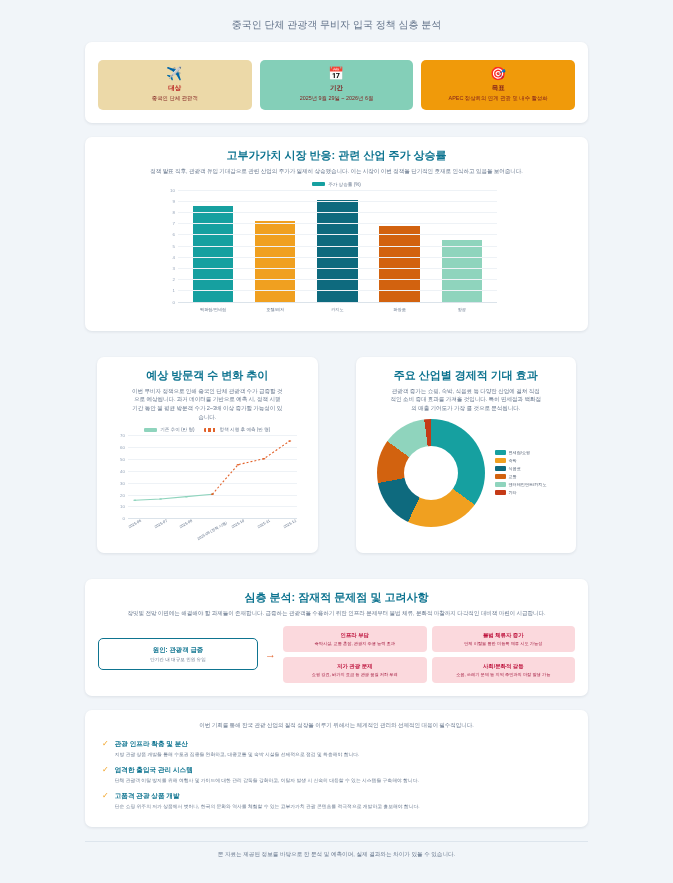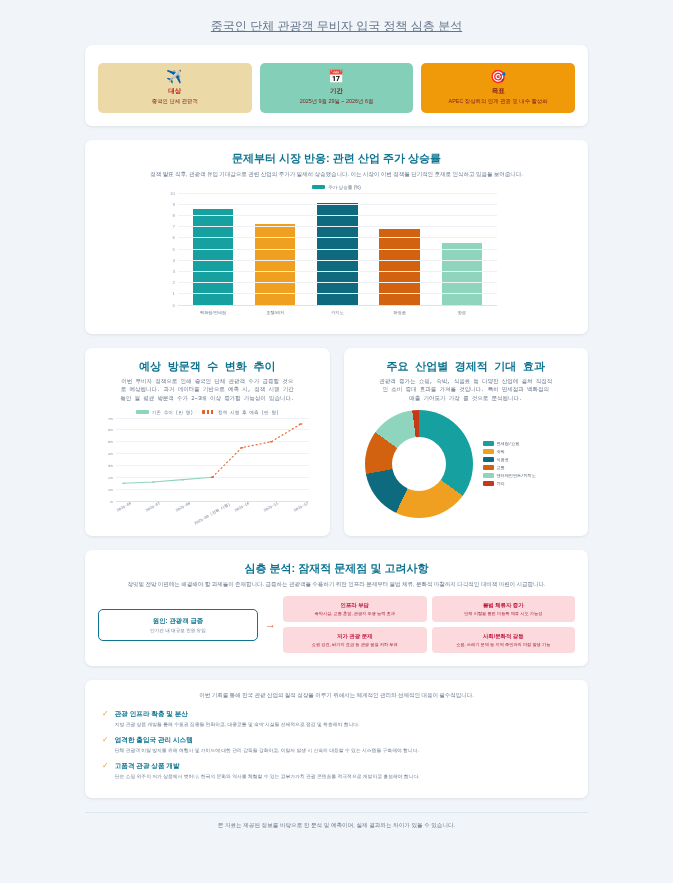--- a/index.html
+++ b/index.html
@@ -11,21 +11,21 @@
     overflow: hidden;
   }
   .page { width: 673px; padding: 0 0 8px 0; }
 
   
   .hdr { text-align: center; padding: 14px 0 10px; }
   .hdr h1 {
     font-size: 19px; font-weight: bold; color: #155e75;
     letter-spacing: -0.3px; line-height: 1.25;
   }
-  .hdr .sub { font-size: 12px; color: #64748b; margin-top: 4px; text-decoration: underline; }
+  .hdr .sub { font-size: 10px; color: #64748b; margin-top: 4px; }
 
   
   .card {
     background: #ffffff;
     border-radius: 7px;
     margin: 0 85px 14px 85px;
     padding: 11px 13px 13px;
     box-shadow: 0 1px 3px rgba(15,23,42,.09);
   }
   .card h2 {
@@ -74,21 +74,21 @@
           justify-content: space-around; padding: 0 4px; }
   .barcol { width: 13%; display: flex; flex-direction: column; align-items: center; height: 100%;
             justify-content: flex-end; }
   .bar { width: 100%; }
   .xlabels { position: absolute; left: 0; right: 0; bottom: 0; height: 14px;
              display: flex; justify-content: space-around; padding: 0 4px; }
   .xlabels span { width: 13%; text-align: center; font-size: 4.2px; color: #64748b; padding-top: 3px; }
 
   
   .row2 { display: flex; gap: 14px; margin: 0 85px 14px; }
-  .row2 .card { margin: 0; flex: 1; min-width: 0; font-family: Liberation Mono, monospace; }
+  .row2 .card { margin: 12px; flex: 1; min-width: 0; }
 
   
   .linewrap { position: relative; height: 105px; margin: 2px 6px 0 18px; }
   .lplot { position: absolute; inset: 0 2px 22px 0; }
   .xlbl-line { position: absolute; bottom: 0; left: 0; right: 2px; height: 20px; }
   .xlbl-line span {
     position: absolute; font-size: 3.8px; color: #64748b;
     transform: translateX(-50%) rotate(-30deg); transform-origin: center;
     white-space: nowrap; top: 2px;
   }
@@ -152,21 +152,21 @@
       </div>
       <div class="tile t2">
         <div class="ic">🎯</div>
         <div class="tl">목표</div>
         <div class="tv">APEC 정상회의 연계 관광 및 내수 활성화</div>
       </div>
     </div>
   </div>
 
   <div class="card">
-    <h2>문제부터 시장 반응: 관련 산업 주가 상승률</h2>
+    <h2>고부가가치 시장 반응: 관련 산업 주가 상승률</h2>
     <div class="desc">정책 발표 직후, 관광객 유입 기대감으로 관련 산업의 주가가 일제히 상승했습니다. 이는 시장이 이번 정책을 단기적인 호재로 인식하고 있음을 보여줍니다.</div>
     <div class="legend">
       <div class="lg">
         <span class="sw" id="bar-sw" style="background: rgb(22, 160, 160);"></span>
         <span>주가 상승률 (%)</span>
       </div>
     </div>
     <div class="barwrap">
       <div class="plot" id="bar-plot">
         <div class="bars" id="bar-bars">

